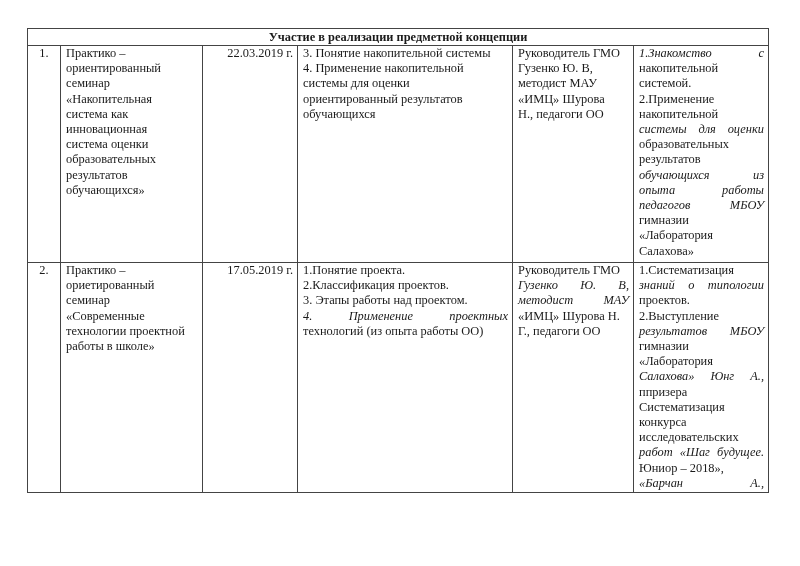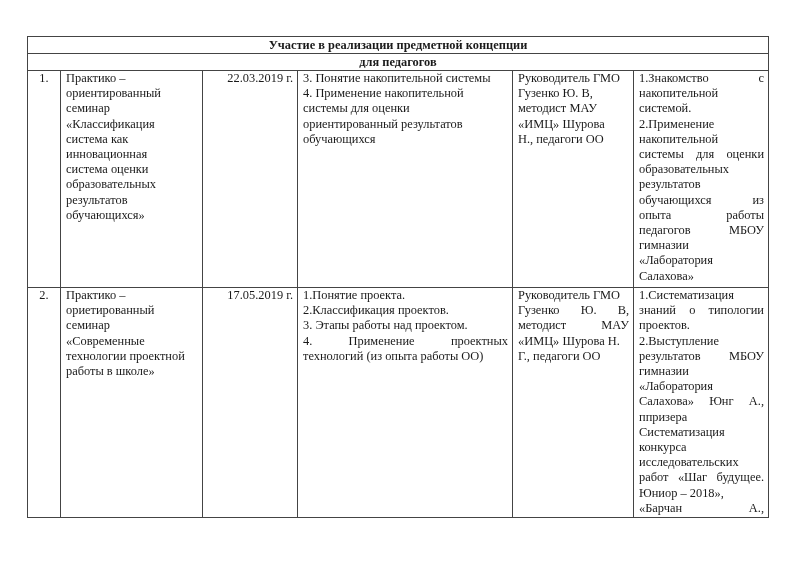--- a/index.html
+++ b/index.html
@@ -1,54 +1,51 @@
 <!DOCTYPE html>
 <html><head>
 <meta charset="utf-8">
 <style>
   html, body { margin:0; padding:0; background:#ffffff; }
   body { width:800px; height:566px; position:relative; overflow:hidden;
          font-family:"Liberation Serif", "DejaVu Serif", serif; color:#1a1a1a; }
-  table { position:absolute; left:27px; top:36px; border-collapse:collapse;
+  table { position:absolute; left:27px; top:28px; border-collapse:collapse;
           table-layout:fixed; width:741px; font-size:12.4px; line-height:15.2px; }
   td { border:1px solid #444; vertical-align:top; padding:0 4px 0 5px; }
   .hdr { text-align:center; font-weight:bold; padding:1px 0 0 0; line-height:15px; }
   .num { text-align:center; padding-left:0; padding-right:0; }
   .date { text-align:right; }
   .line { display:block; }
-  .jl { display:block; text-align:justify; text-align-last:justify; }
+  .jl { display:block; text-align:justify; text-align-last:justify;font-style:italic; }
   .r1 td { height:216px; }
   .r2 td { height:229px; }
 </style>
 </head>
 <body>
 
 <table>
   <colgroup>
     <col style="width:33px">
       <col style="width:142px">
       <col style="width:95px">
     <col style="width:215px">
       <col style="width:121px">
       <col style="width:135px">
   </colgroup>
   <tbody>
       <tr>
     <td colspan="6" class="hdr">Участие в реализации предметной концепции</td>
   </tr>
-  <tr>
-    <td colspan="6" class="hdr">для педагогов</td>
-  </tr>
   <tr class="r1">
     <td class="num">1.</td>
     <td>
       <span class="line">Практико –</span>
       <span class="line">ориентированный</span>
       <span class="line">семинар</span>
-      <span class="line">«Классификация</span>
+      <span class="line">«Накопительная</span>
       <span class="line">система как</span>
       <span class="line">инновационная</span>
       <span class="line">система оценки</span>
       <span class="line">образовательных</span>
       <span class="line">результатов</span>
       <span class="line">обучающихся»</span>
     </td>
     <td class="date">22.03.2019 г.</td>
     <td>
       <span class="line">3. Понятие накопительной системы</span>

